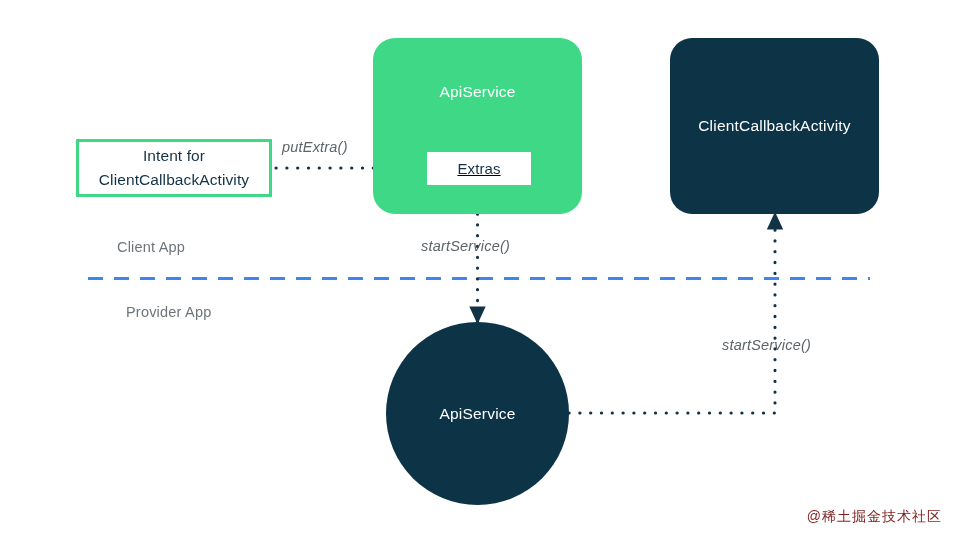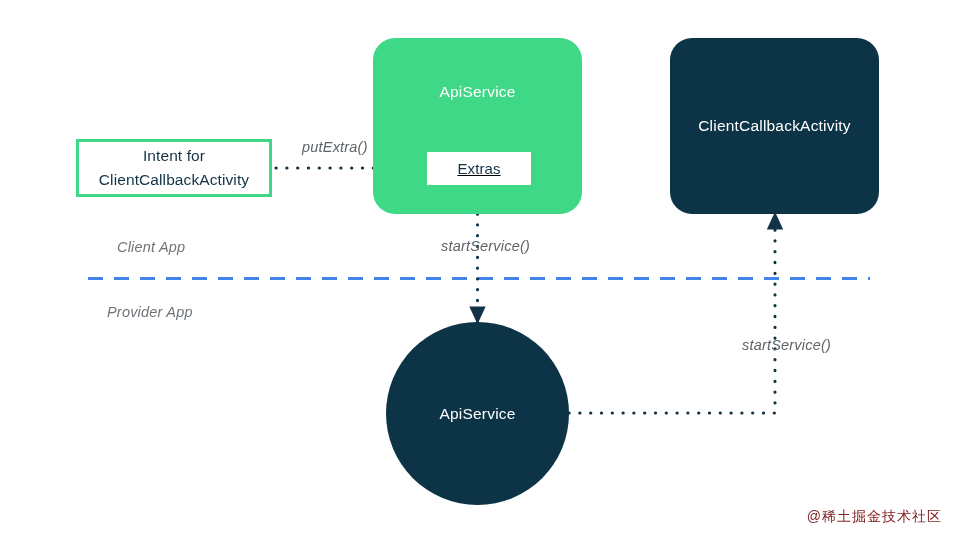--- a/index.html
+++ b/index.html
@@ -129,35 +129,33 @@
     letter-spacing: 0.2px;
   }
 
   
   .lane-label {
     position: absolute;
     color: #6E7479;
     font-size: 14.5px;
     letter-spacing: 0.2px;
     z-index: 3;
-    font-style: italic;
   }
   .lane-client  { left: 117px; top: 239px; }
-  .lane-provider{ left: 107px; top: 304px; }
+  .lane-provider{ left: 126px; top: 304px; }
 
   
   .edge-label {
     position: absolute;
     color: #5E6468;
     font-size: 14.5px;
     font-style: italic;
     letter-spacing: 0.2px;
     z-index: 5;
     white-space: nowrap;
-    margin-left: 20px;
   }
   .lbl-putextra     { left: 282px; top: 139px; }
   .lbl-startservice { left: 421px; top: 238px; text-align: center; }
   .lbl-startactivity{ left: 722px; top: 337px; }
 
   
   .watermark {
     position: absolute;
     right: 18px;
     bottom: 14px;

